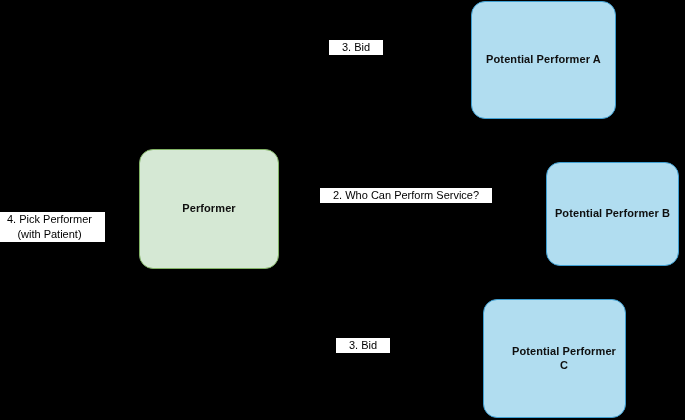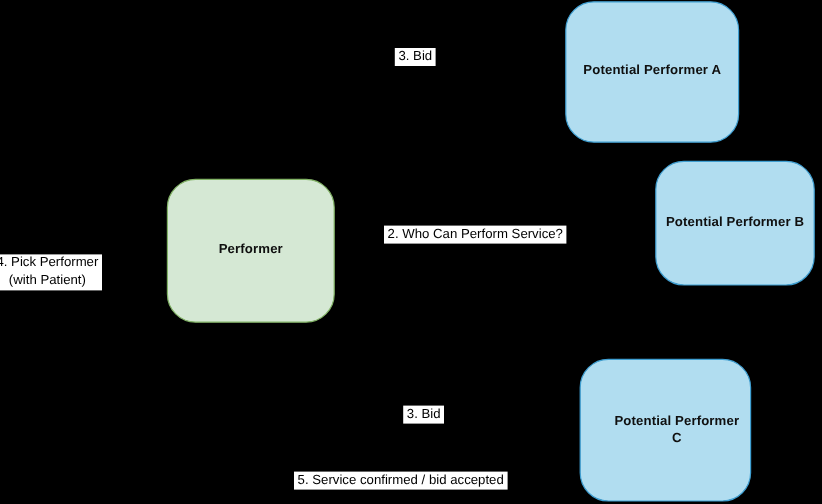--- a/index.html
+++ b/index.html
@@ -15,21 +15,21 @@
     background: #000000;
     overflow: hidden;
     font-family: "Liberation Sans", sans-serif;
     -webkit-font-smoothing: antialiased;
   }
 
   
   .node {
     position: absolute;
     box-sizing: border-box;
-    border-radius: 24px;
+    border-radius: 14px;
     border-style: solid;
     border-width: 1px;
     display: flex;
     align-items: center;
     justify-content: center;
     text-align: center;
   }
   .node-label {
     font-size: 11px;
     font-weight: bold;
@@ -50,21 +50,21 @@
   .node-performer-a {
     left: 471px;
     top: 1px;
     width: 145px;
     height: 118px;
     background: #b1ddf0;
     border-color: #3f9fd2;
   }
   .node-performer-b {
     left: 546px;
-    top: 134px;
+    top: 162px;
     width: 133px;
     height: 104px;
     background: #b1ddf0;
     border-color: #3f9fd2;
   }
   .node-performer-c {
     left: 483px;
     top: 299px;
     width: 143px;
     height: 119px;
@@ -75,21 +75,21 @@
 
   
   .edge-label {
     position: absolute;
     background: #ffffff;
     color: #000000;
     font-size: 11px;
     line-height: 15px;
     white-space: pre;
     text-align: center;
-    padding: 0 3px;
+    padding: 0 13px;
     box-sizing: border-box;
   }
 
   .lbl-propose    { left: 25px;  top: 175px; }
   .lbl-pick       { left: -6px;  top: 212px; }
   .lbl-who        { left: 280px; top: 188px; margin-left: 40px; }
   .lbl-bid-top    { left: 329px; top: 40px;  }
   .lbl-bid-bottom { left: 336px; top: 338px; }
   .lbl-confirmed  { left: 245px; top: 393px; }
 </style>
@@ -117,15 +117,14 @@
 
   <div class="edge-label lbl-who">2. Who Can Perform Service?</div>
 
   <div class="edge-label lbl-bid-top">3. Bid</div>
 
   <div class="edge-label lbl-bid-bottom">3. Bid</div>
 
   <div class="edge-label lbl-pick">4. Pick Performer
 (with Patient)</div>
 
-  <div class="edge-label lbl-confirmed">5. Service confirmed / bid accepted</div>
 
 </div>
 
 </body></html>

